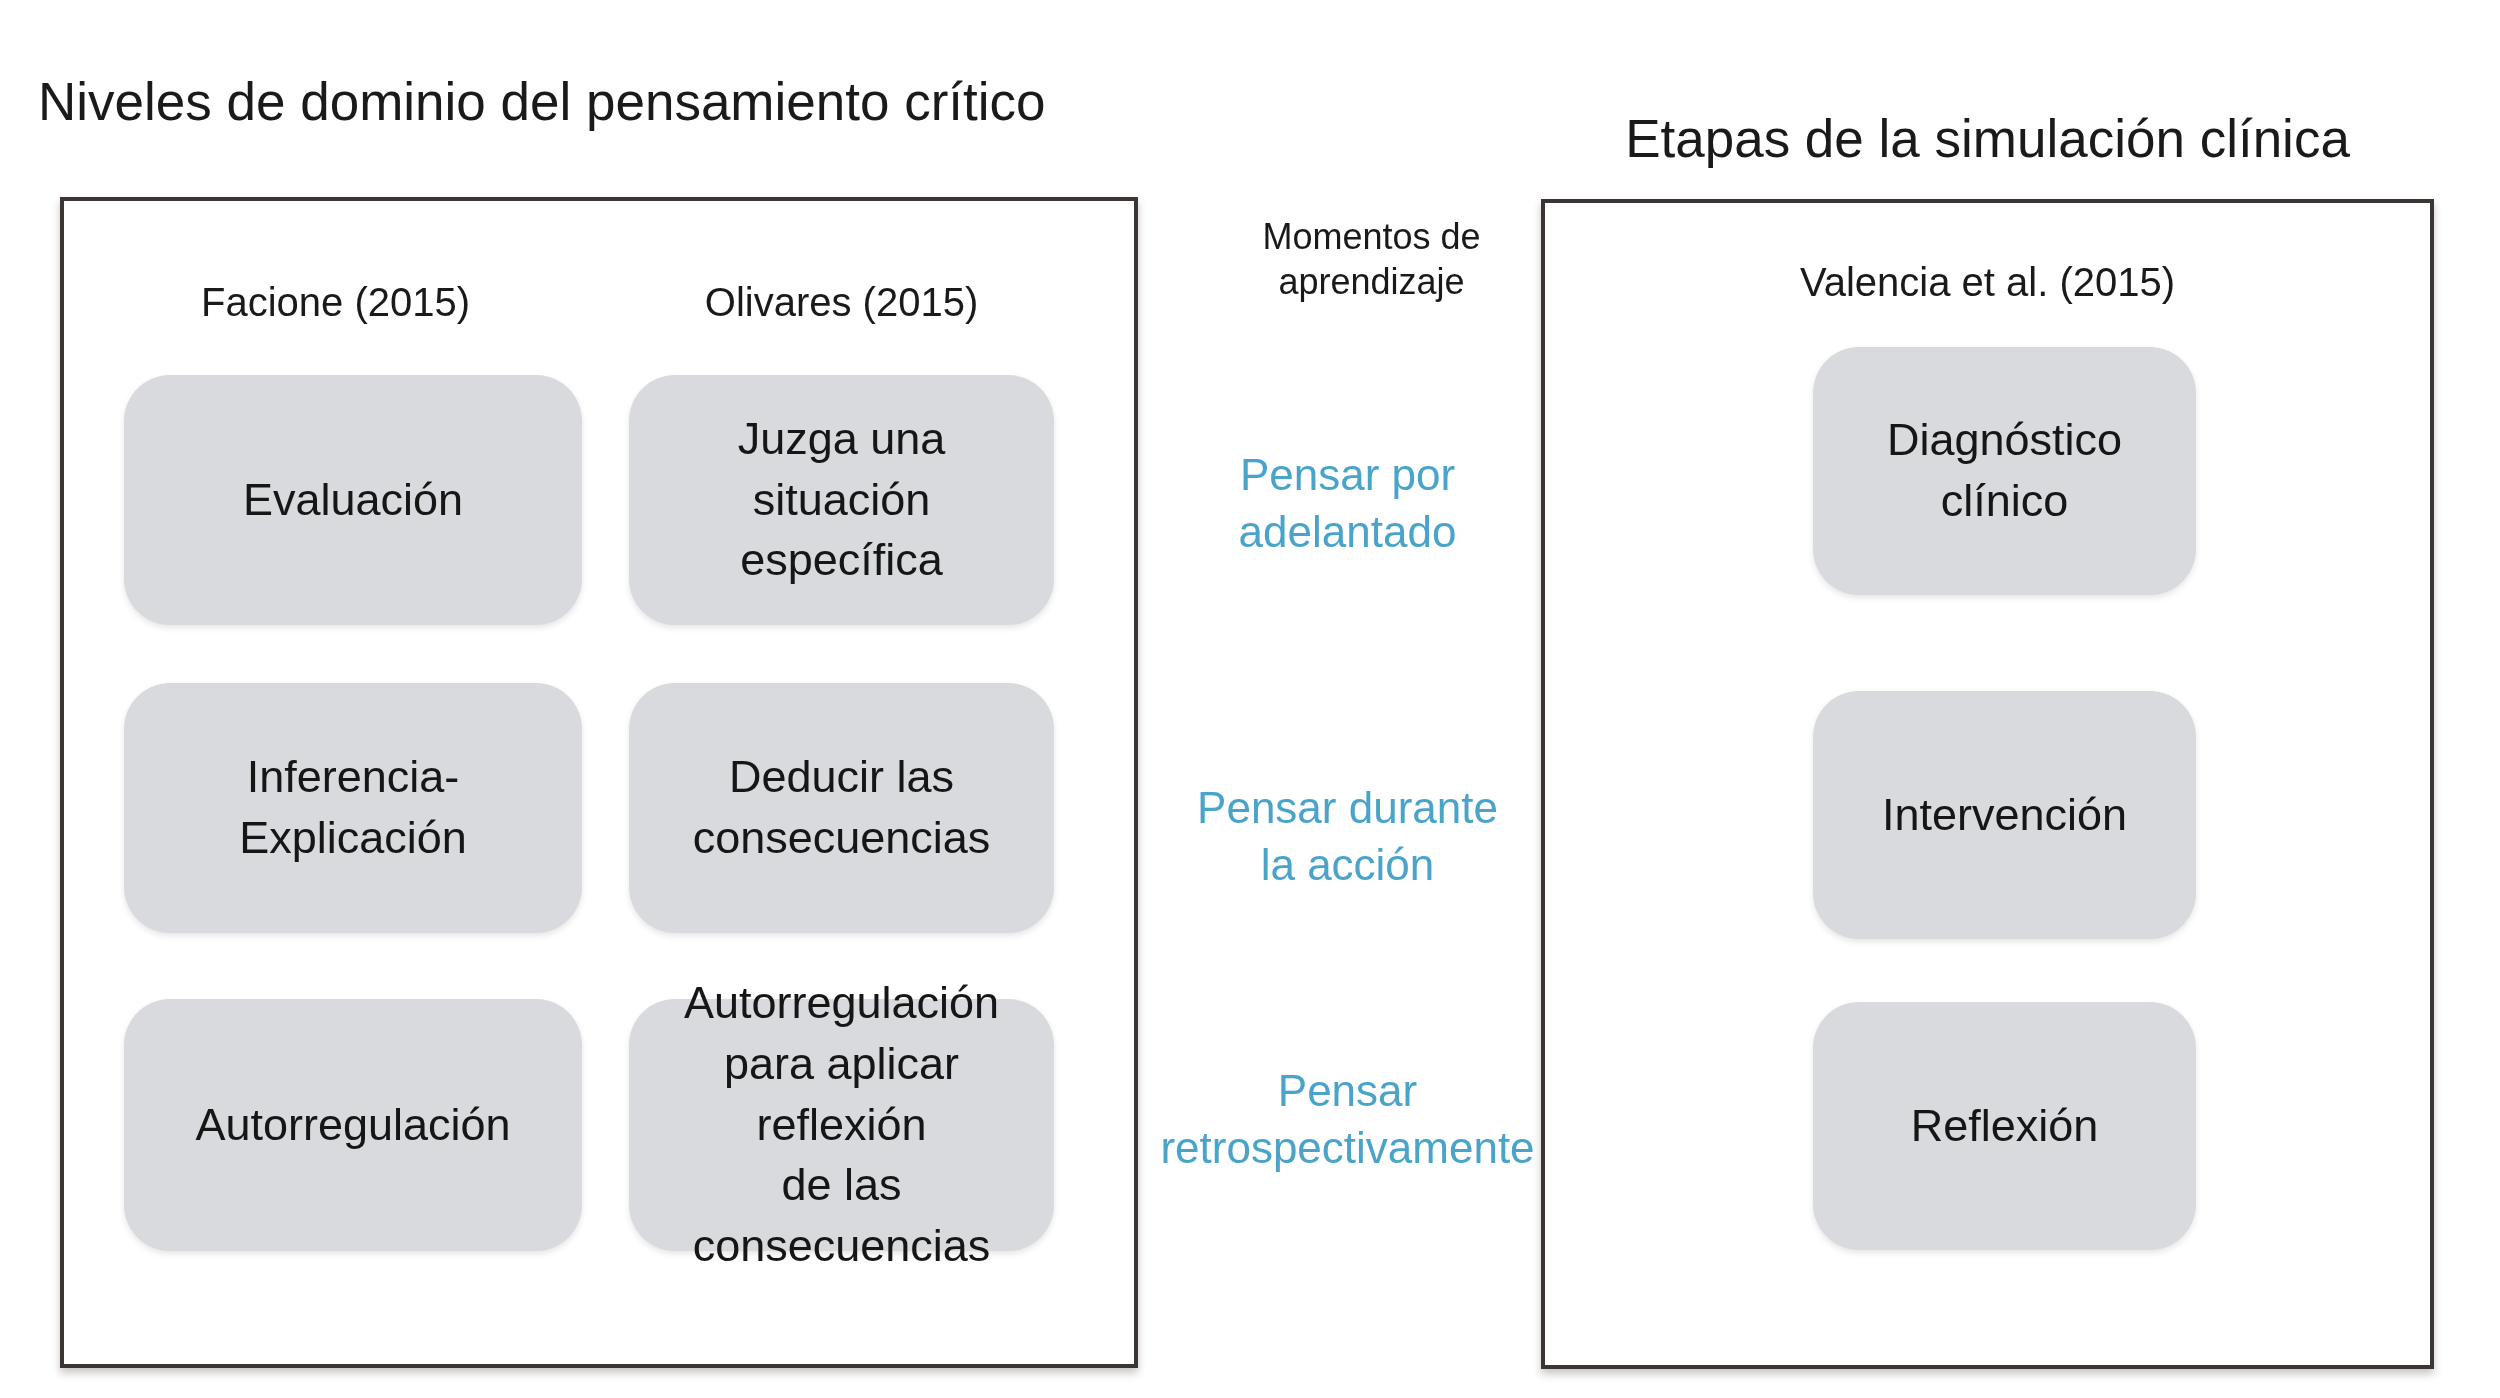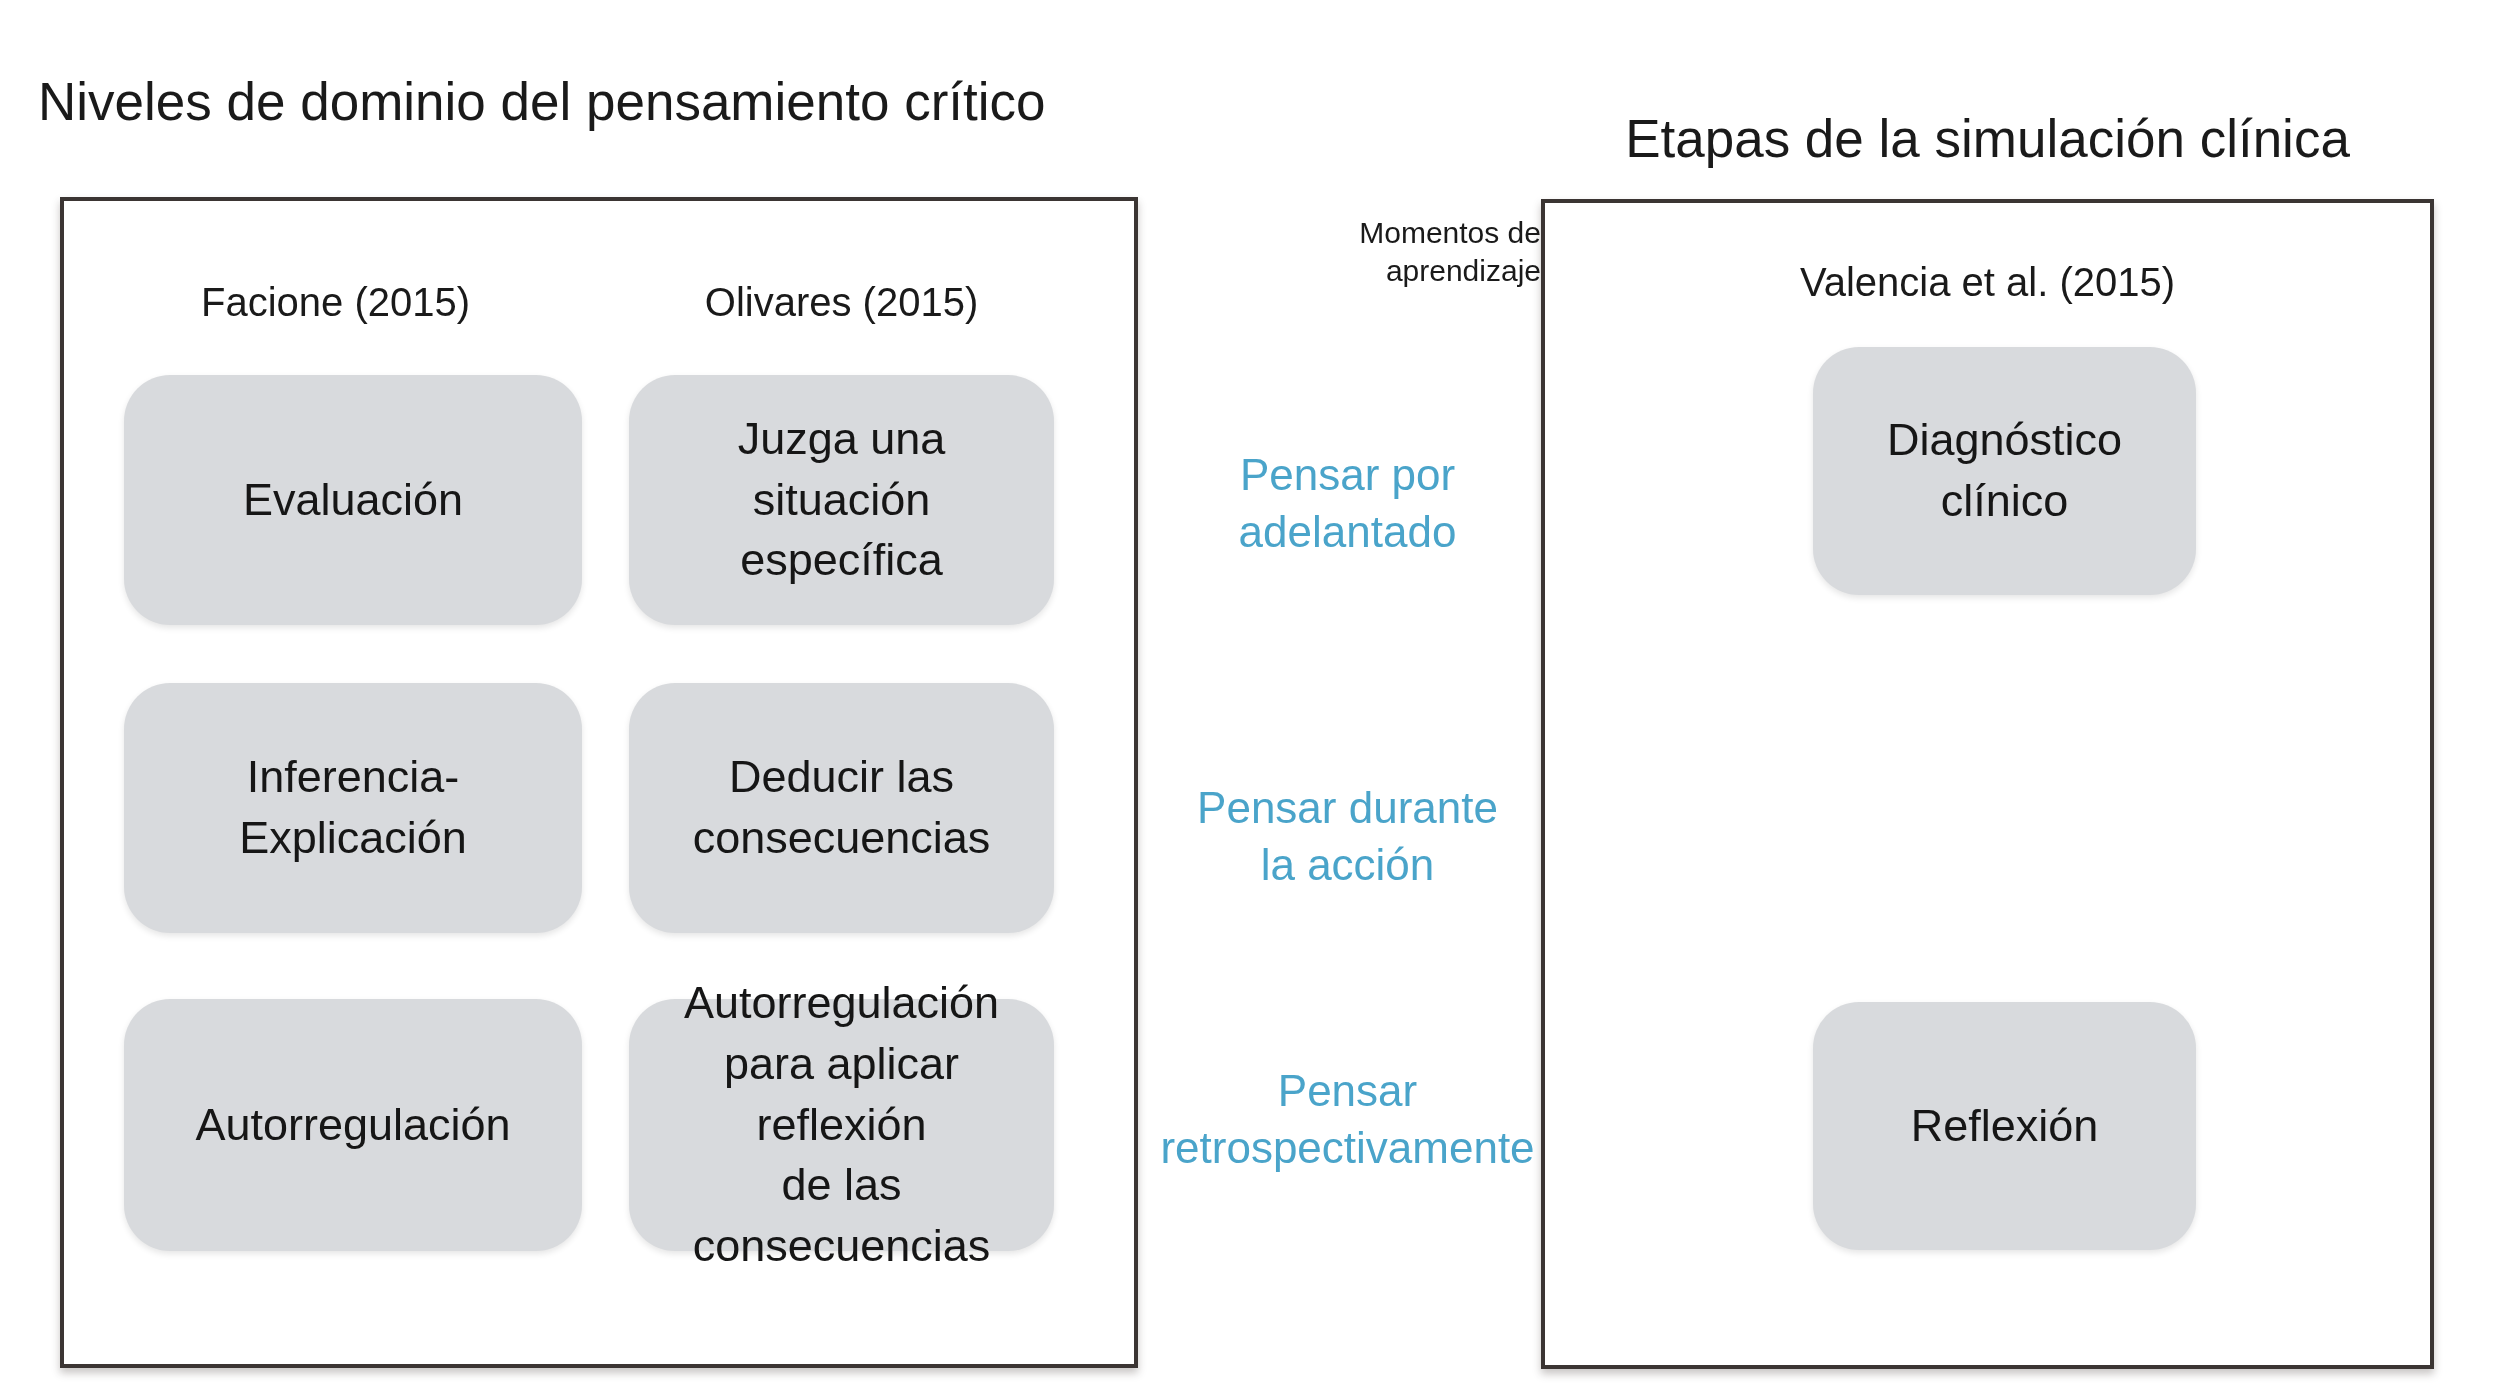--- a/index.html
+++ b/index.html
@@ -81,25 +81,26 @@
     position: absolute;
     left: 1122px;
     top: 0;
     width: 403px;
     height: 1398px;
   }
   .middle-header {
     position: absolute;
     top: 190px;
     width: 100%;
-    text-align: right;
-    font-size: 30px;
+    text-align: center;
+    font-size: 36px;
     line-height: 1.25;
     color: var(--text);
     white-space: pre-line;
+    margin-left: 24px;
   }
   .moment {
     position: absolute;
     width: 100%;
     text-align: center;
     font-size: 44px;
     line-height: 1.3;
     color: var(--accent-blue);
     white-space: pre-line;
   }
@@ -142,16 +143,17 @@
     <div class="moment moment2">Pensar durante
 la acción</div>
     <div class="moment moment3">Pensar
 retrospectivamente</div>
   </div>
 
   <div class="panel right-panel">
     <div class="col-header valencia-header">Valencia et al. (2015)</div>
 
     <div class="gray-box rcol row1r">Diagnóstico clínico</div>
+    <div class="gray-box rcol row2r">Intervención</div>
     <div class="gray-box rcol row3r">Reflexión</div>
   </div>
 
 </div>
 
 </body></html>

